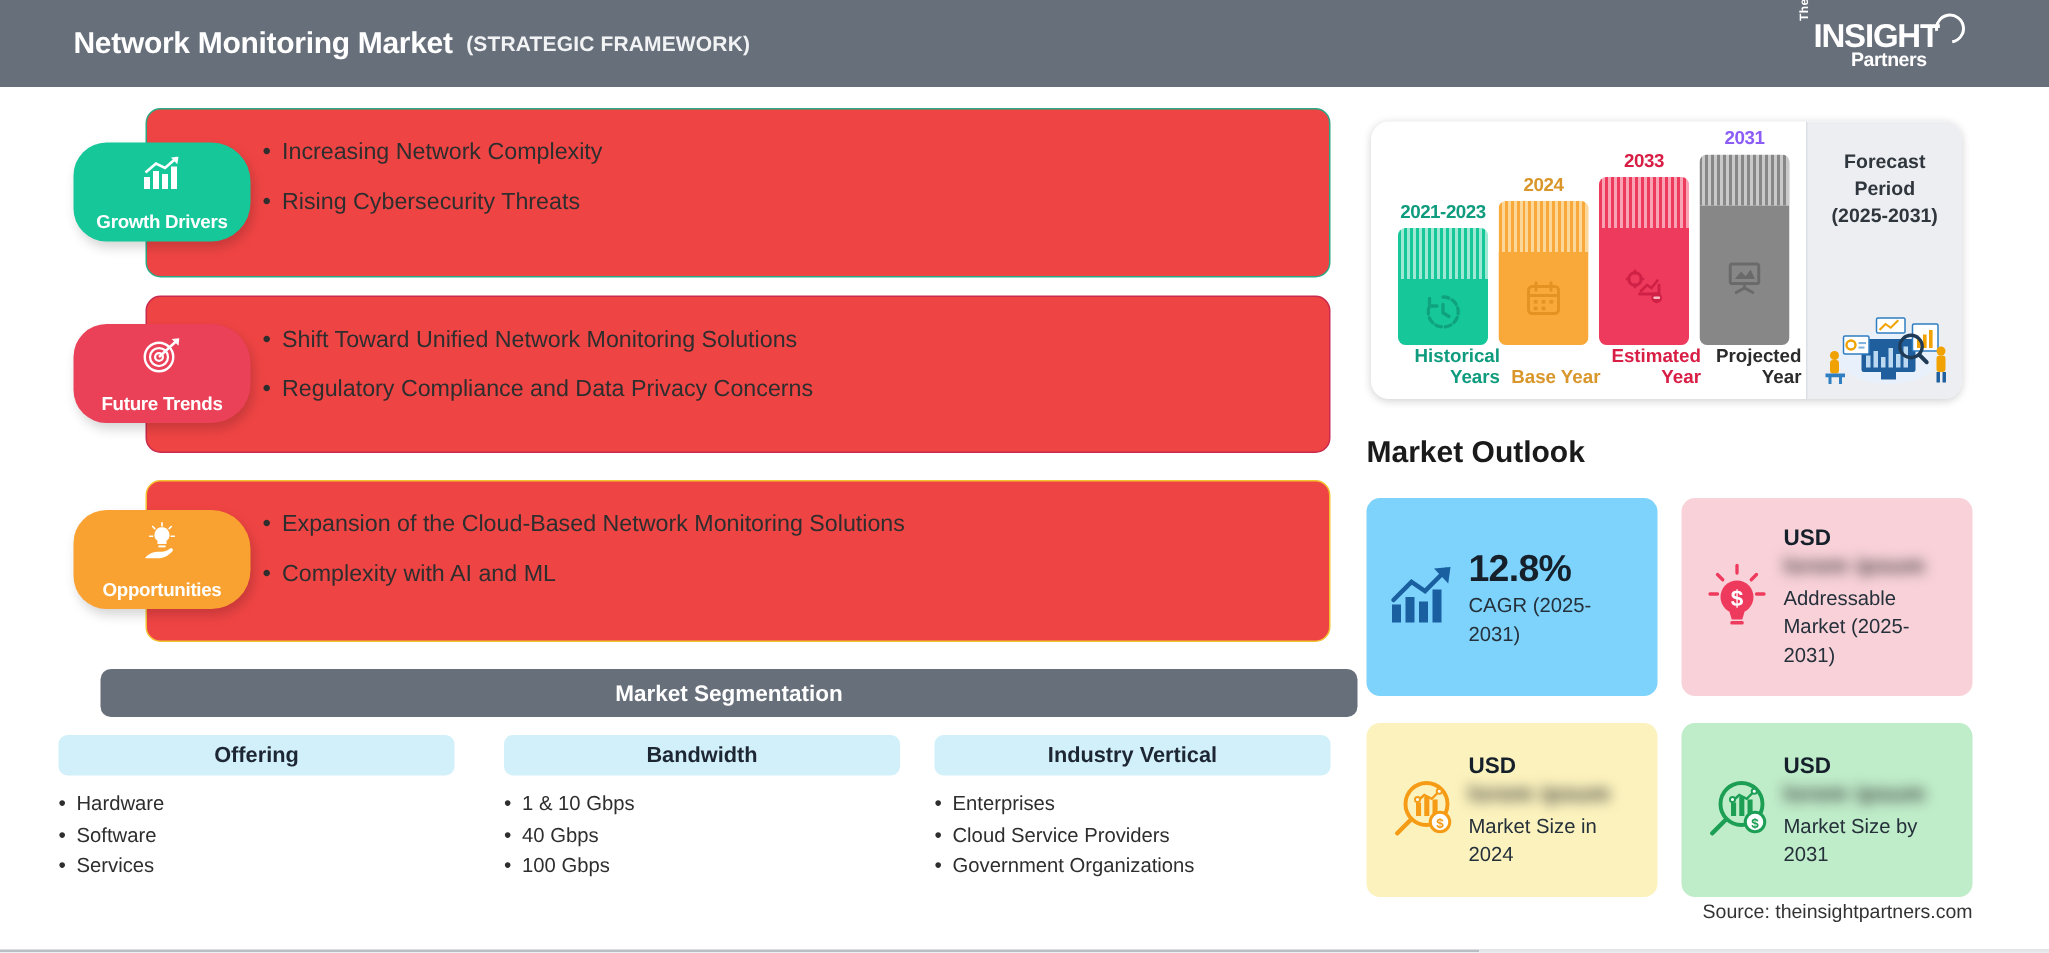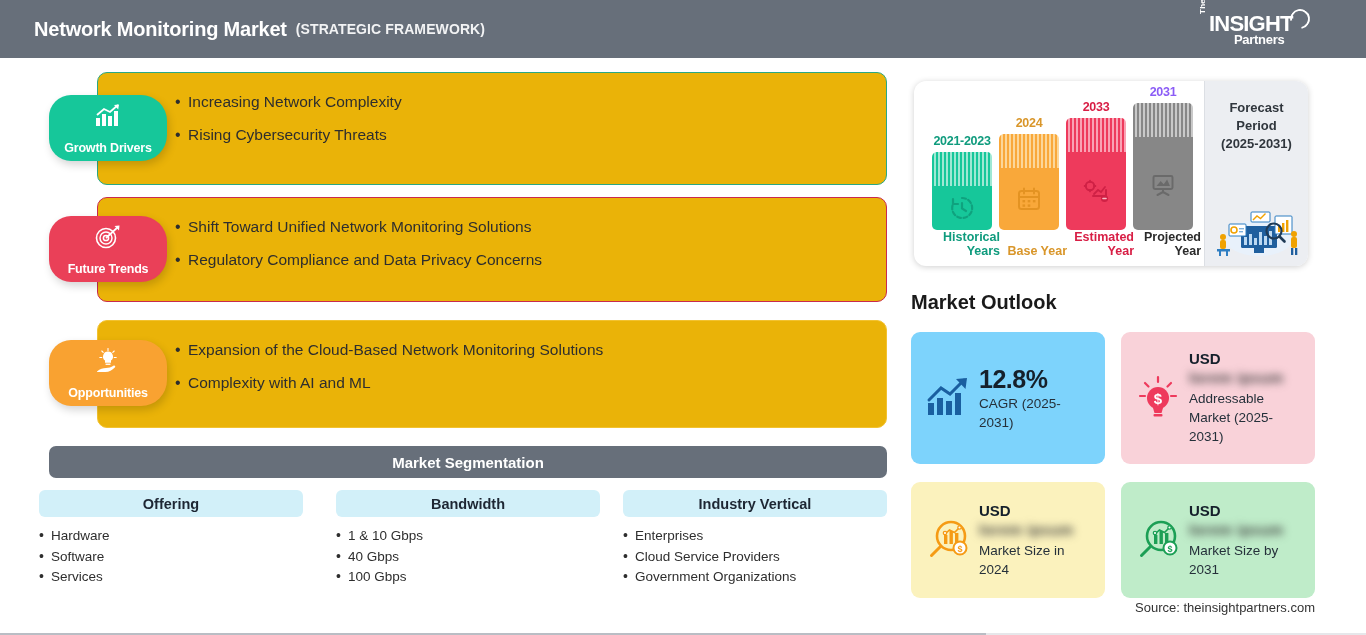--- a/index.html
+++ b/index.html
@@ -11,21 +11,21 @@
   }
   .page { position: relative; width: 1366px; height: 635px; background:#fff; }
 
   
   .header {
     position: absolute; left: 0; top: 0; width: 1366px; height: 58px;
     background: #676f7a;
     display: flex; align-items: center;
   }
   .header-title {
-    margin-left: 34px;
+    margin-left: 49px;
     font-size: 20px; font-weight: bold; color: #ffffff;
     letter-spacing: -0.2px;
   }
   .header-sub {
     margin-left: 9px; font-size: 14px; font-weight: bold; color: #f2f3f4;
     letter-spacing: 0.1px;
   }
   .logo { position: absolute; right: 58px; top: 9px; width: 110px; height: 42px; }
   .logo-the {
     position:absolute; left:0; top:5px;
@@ -43,21 +43,21 @@
   }
   .logo-arc {
     position:absolute; right:-2px; top:0px; width:20px; height:20px;
     border:2px solid #fff; border-radius:50%; border-bottom-color:transparent;
     transform: rotate(35deg);
   }
 
   
   .panel {
     position: absolute; left: 97px; width: 790px;
-    border-radius: 10px; background: #eab308;
+    border-radius: 10px; background: #ef4444;
   }
   .panel.green  { top: 72px;  height: 113px; border: 1.2px solid #2aa884; }
   .panel.red    { top: 197px; height: 105px; border: 1.2px solid #c92a4e; }
   .panel.orange { top: 320px; height: 108px; border: 1.2px solid #f2c230; }
 
   .panel-list { padding: 20px 0 0 90px; }
   .panel-list li {
     list-style: none; position: relative;
     font-size: 15.5px; color: #2e2e2e; line-height: 1.2;
     margin-bottom: 14px;
@@ -83,21 +83,21 @@
   .badge .bicon {
     position: absolute; top: 8px; left: 50%; transform: translateX(-50%);
     width: 30px; height: 26px;
   }
   .badge.growth       { top: 95px;  background: #16c79a; }
   .badge.trends       { top: 216px; background: #ea4058; }
   .badge.opportunities{ top: 340px; background: #f9a231; }
 
   
   .seg-header {
-    position: absolute; left: 49px; top: 446px; width: 838px; height: 32px;
+    position: absolute; left: 67px; top: 446px; width: 838px; height: 32px;
     background: #676f7a; border-radius: 7px;
     display: flex; align-items: center; justify-content: center;
     color: #fff; font-size: 15px; font-weight: bold;
   }
   .seg-col { position: absolute; top: 490px; width: 264px; }
   .seg-col.c1 { left: 39px; }
   .seg-col.c2 { left: 336px; }
   .seg-col.c3 { left: 623px; }
   .seg-title {
     height: 27px; background: #d2f0f9; border-radius: 6px;

